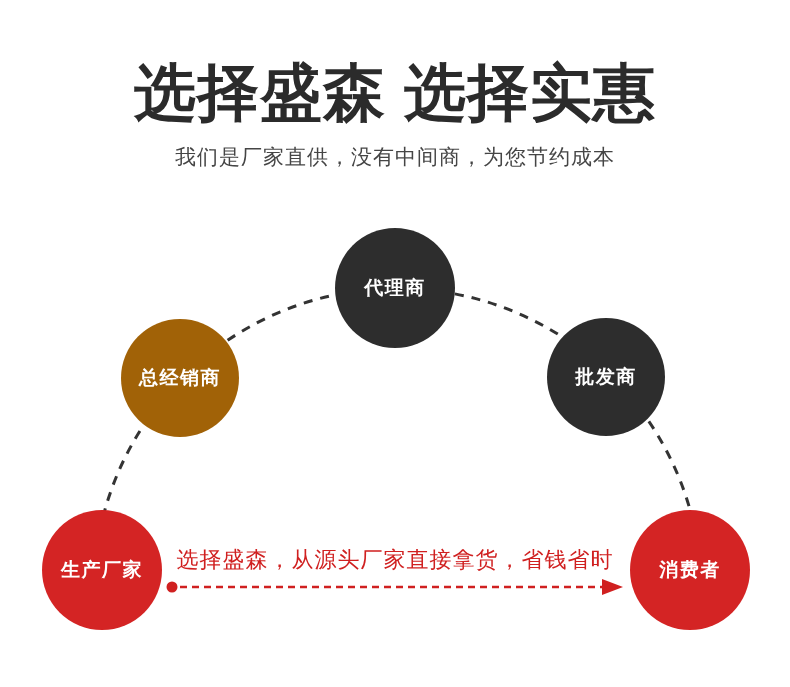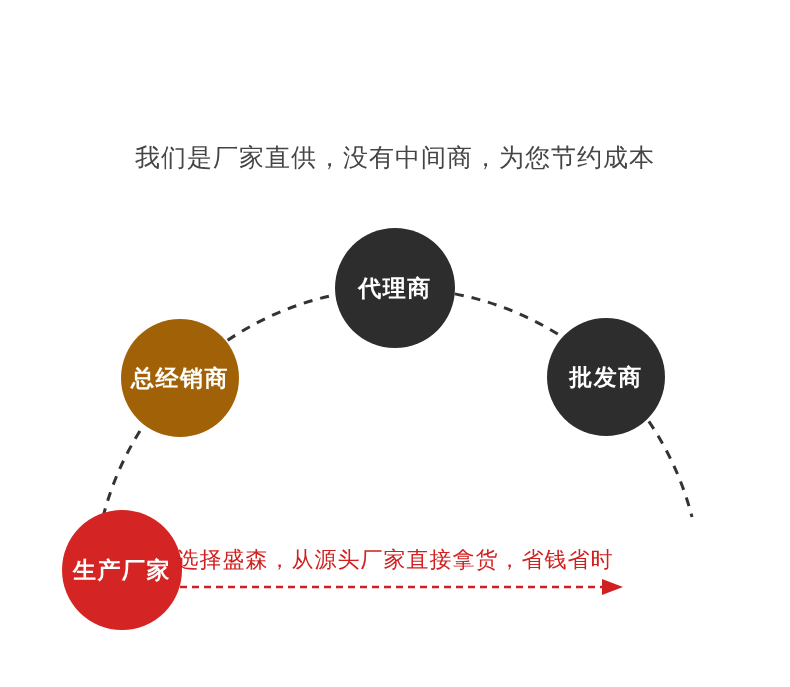--- a/index.html
+++ b/index.html
@@ -24,69 +24,70 @@
     letter-spacing: 1px;
     color: #2b2b2b;
   }
   .subtitle {
     position: absolute;
     top: 145px;
     left: 0;
     width: 100%;
     margin: 0;
     text-align: center;
-    font-size: 25px;
+    font-size: 21px;
     line-height: 24px;
     font-weight: 400;
     letter-spacing: 1px;
     color: #454545;
   }
   .diagram-svg {
     position: absolute;
     top: 0;
     left: 0;
     width: 790px;
     height: 687px;
   }
   .node {
     position: absolute;
     border-radius: 50%;
     display: flex;
     align-items: center;
     justify-content: center;
     color: #ffffff;
     font-weight: 700;
-    font-size: 23px;
+    font-size: 19px;
     letter-spacing: 1.5px;
     text-align: center;
     user-select: none;
   }
   .node-agent        { left: 335px; top: 228px; width: 120px; height: 120px; }
   .node-distributor  { left: 121px; top: 319px; width: 118px; height: 118px; }
   .node-wholesaler   { left: 547px; top: 318px; width: 118px; height: 118px; font-family: Liberation Serif, serif; }
-  .node-manufacturer { left: 62px;  top: 510px; width: 120px; height: 120px; }
+  .node-manufacturer { left: 42px;  top: 510px; width: 120px; height: 120px; }
   .node-consumer     { left: 630px; top: 510px; width: 120px; height: 120px; }
   .arrow-caption {
     position: absolute;
     top: 547px;
     left: 0;
     width: 100%;
     text-align: center;
     font-size: 22px;
     line-height: 26px;
     font-weight: 400;
     letter-spacing: 1px;
     color: #d02020;
   }
 </style>
 </head>
 <body>
 
 <div class="canvas">
 
+  <h1 class="title" style="color: rgb(43, 43, 43);">选择盛森 选择实惠</h1>
 
   <p class="subtitle" style="color: rgb(69, 69, 69);">我们是厂家直供，没有中间商，为您节约成本</p>
 
   <svg class="diagram-svg" viewBox="0 0 790 687">
     <path d="M 103 517 A 304 304 0 0 1 692 517" fill="none" stroke-width="3" stroke-dasharray="9 8" stroke="#333333"></path>
     <circle cx="172" cy="587" r="5.5" fill="#d02020"></circle>
     <line x1="180" y1="587" x2="604" y2="587" stroke-width="2.5" stroke-dasharray="7 5" stroke="#d02020"></line>
     <polygon points="602,579 623,587 602,595" fill="#d02020"></polygon>
   </svg>
 
@@ -99,16 +100,19 @@
   </div>
 
   <div class="node node-wholesaler" style="background-color: rgb(45, 45, 45);">
     <span>批发商</span>
   </div>
 
   <div class="node node-manufacturer" style="background-color: rgb(212, 36, 36);">
     <span>生产厂家</span>
   </div>
 
+  <div class="node node-consumer" style="background-color: rgb(212, 36, 36);">
+    <span>消费者</span>
+  </div>
 
   <div class="arrow-caption" style="color: rgb(208, 32, 32);">选择盛森，从源头厂家直接拿货，省钱省时</div>
 
 </div>
 
 </body></html>

